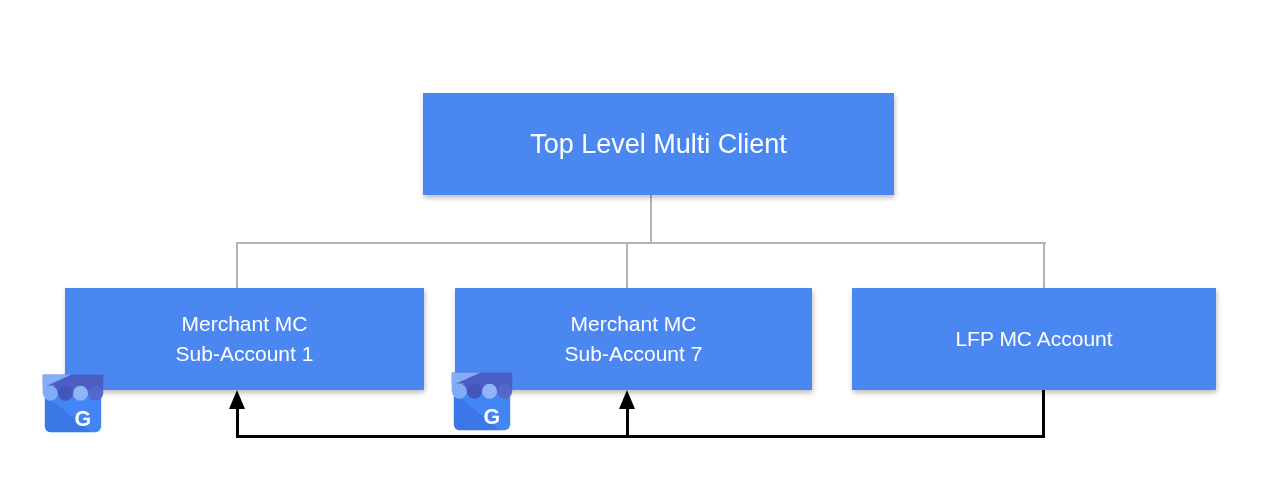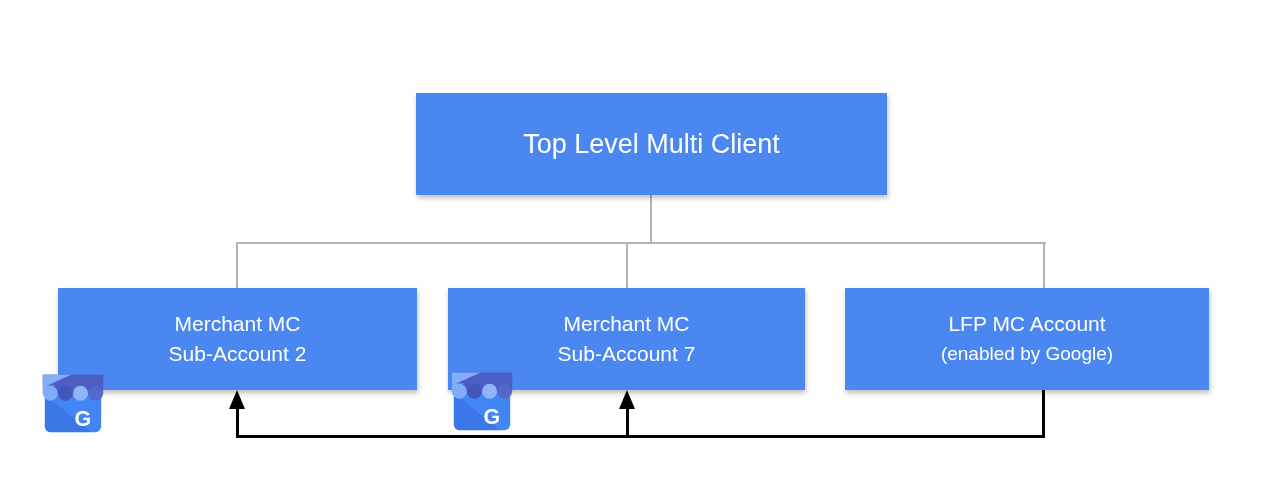--- a/index.html
+++ b/index.html
@@ -16,20 +16,21 @@
   .node {
     position: absolute;
     background: #4b87f1;
     color: #ffffff;
     display: flex;
     flex-direction: column;
     align-items: center;
     justify-content: center;
     text-align: center;
     box-shadow: 1px 3px 5px rgba(0,0,0,0.25);
+    margin-left: 7px;
   }
   .node .nline { white-space: nowrap; }
   .node-mca   { left: 416px; top: 93px;  width: 471px; height: 102px; font-size: 27px; line-height: 41px; }
   .node-sub1  { left: 58px;  top: 288px; width: 359px; height: 102px; font-size: 21px; line-height: 30px; }
   .node-sub2  { left: 448px; top: 288px; width: 357px; height: 102px; font-size: 21px; line-height: 30px; }
   .node-lfp   { left: 845px; top: 288px; width: 364px; height: 102px; font-size: 21px; line-height: 30px; }
   .node-lfp .nline2 { font-size: 19px; }
 
   
   .line { position: absolute; }
@@ -76,31 +77,30 @@
   <div class="line black v3" style="left:626px; top:405px; height:32px;"></div>
   <div class="arrowhead" style="left:229px; top:390px;"></div>
   <div class="arrowhead" style="left:619px; top:390px;"></div>
 
   <div class="node node-mca">
     <div class="nline">Top Level Multi Client</div>
   </div>
 
   <div class="node node-sub1">
     <div class="nline">Merchant MC</div>
-    <div class="nline">Sub-Account 2</div>
+    <div class="nline">Sub-Account 1</div>
   </div>
 
   <div class="node node-sub2">
     <div class="nline">Merchant MC</div>
     <div class="nline">Sub-Account 7</div>
   </div>
 
   <div class="node node-lfp">
     <div class="nline">LFP MC Account</div>
-    <div class="nline nline2">(enabled by Google)</div>
   </div>
 
   <div class="gmb-icon" style="left:38px; top:368px;">
     <svg viewBox="0 0 72 72" aria-hidden="true">
       <defs>
         <clipPath id="gmbBodyA">
             <rect x="7" y="22" width="58" height="44" rx="6"></rect>
           </clipPath>
       </defs>
       <rect x="7" y="22" width="58" height="44" rx="6" fill="#4285f4"></rect>

